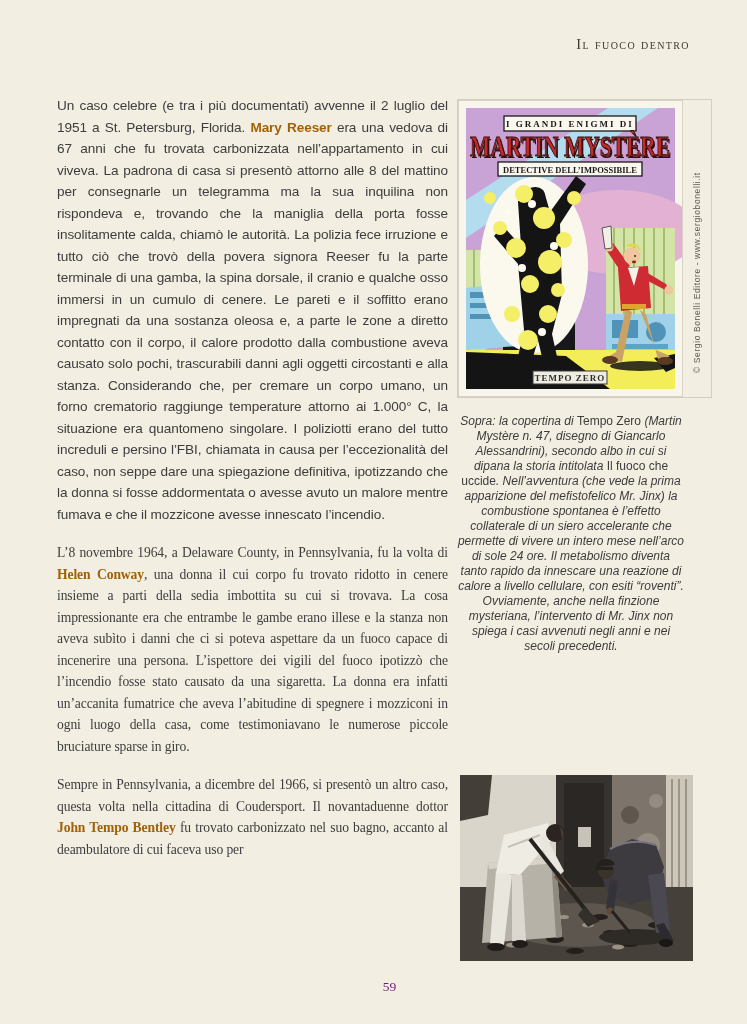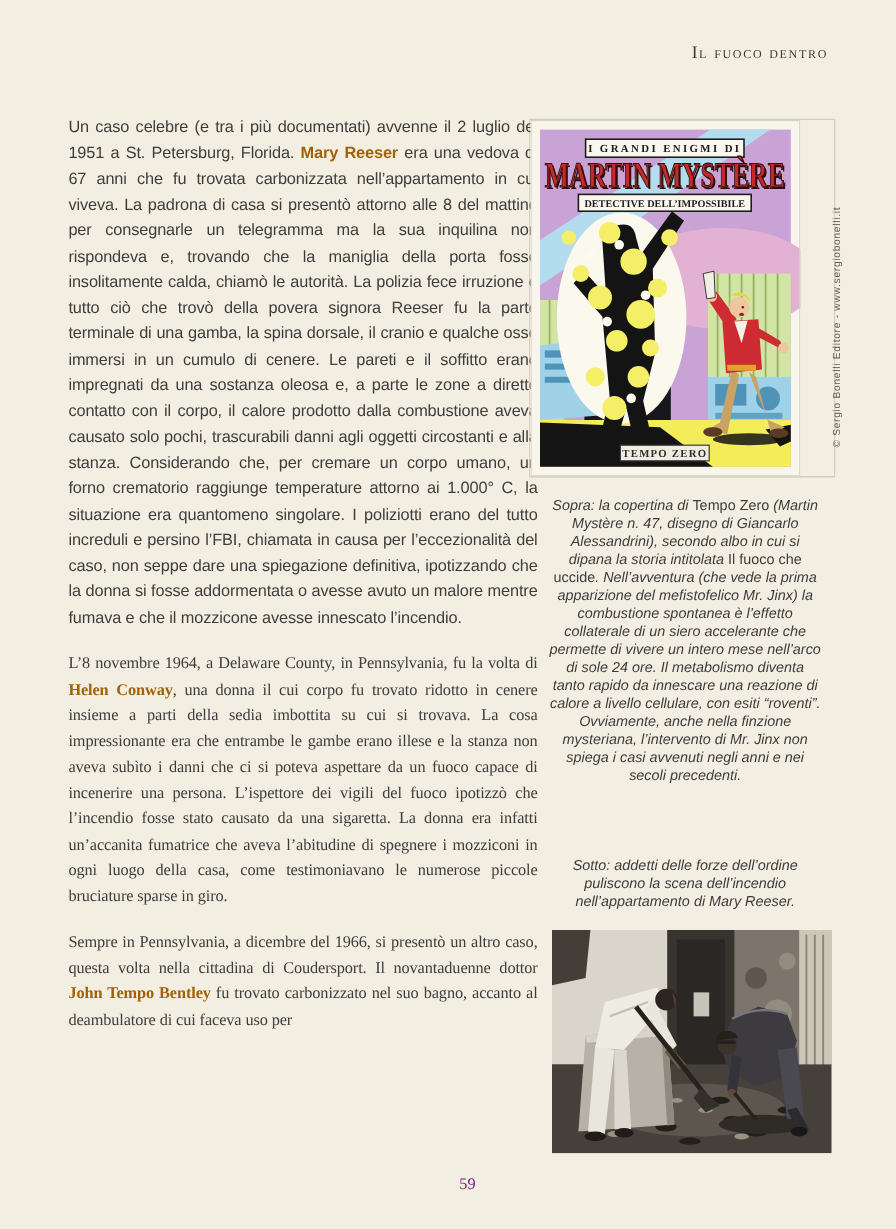--- a/index.html
+++ b/index.html
@@ -11,21 +11,21 @@
   .bodycol{position:absolute;left:57px;top:95px;width:391px;
         font-size:13.6px;line-height:21.5px;text-align:justify;letter-spacing:-0.1px;}
   .bodycol p{margin:0;}
   .bodycol p.gap{margin-top:17px;font-family:Liberation Serif, serif;}
   .bodycol b{color:#a16207;}
   .caption{position:absolute;left:457px;width:228px;text-align:center;
         font-style:italic;font-size:12px;line-height:15px;color:#3c3c3c;}
   .cap-cover{top:414px;}
   .cap-photo{top:714px;}
   .caption .roman{font-style:normal;}
-  .coverwrap{position:absolute;left:442px;top:100px;width:253px;height:297px;
+  .coverwrap{position:absolute;left:458px;top:100px;width:253px;height:297px;
         box-shadow:0 0 0 1px rgba(120,110,90,.25);}
   .credit{position:absolute;left:690px;top:100px;width:16px;height:297px;}
   .credit span{position:absolute;bottom:24px;left:12px;transform-origin:0 100%;
         transform:rotate(-90deg);white-space:nowrap;font-size:8.5px;
         letter-spacing:.6px;color:#5f5a50;}
   .photowrap{position:absolute;left:460px;top:775px;width:233px;height:186px;}
   .pagenum{position:absolute;top:979px;left:16px;width:747px;text-align:center;
         font-family:"Liberation Serif",serif;font-size:13.5px;color:#701a75;}
   svg{display:block;}
 </style>
@@ -140,21 +140,20 @@
       <rect x="0.5" y="0.5" width="224" height="296" fill="none" stroke="#d8d2c4"></rect>
     </svg>
   </div>
 
   <div class="credit">
     <span>© Sergio Bonelli Editore - www.sergiobonelli.it</span>
   </div>
 
   <div class="caption cap-cover"><span>Sopra: la copertina di </span><span class="roman">Tempo Zero</span><span> (Martin Mystère n. 47, disegno di Giancarlo Alessandrini), secondo albo in cui si dipana la storia intitolata </span><span class="roman">Il fuoco che uccide</span><span>. Nell’avventura (che vede la prima apparizione del mefistofelico Mr. Jinx) la combustione spontanea è l’effetto collaterale di un siero accelerante che permette di vivere un intero mese nell’arco di sole 24 ore. Il metabolismo diventa tanto rapido da innescare una reazione di calore a livello cellulare, con esiti “roventi”. Ovviamente, anche nella finzione mysteriana, l’intervento di Mr. Jinx non spiega i casi avvenuti negli anni e nei secoli precedenti.</span></div>
 
-  <div class="caption cap-photo"><span>Sotto: addetti delle forze dell’ordine puliscono la scena dell’incendio nell’appartamento di Mary Reeser.</span></div>
 
   <div class="photowrap">
     <svg width="233" height="186" viewBox="0 0 233 186">
       <rect width="233" height="186" fill="#8a837a"></rect>
       <rect x="0" y="0" width="100" height="112" fill="#d9d5ca"></rect>
       <polygon points="0,0 32,0 28,40 0,46" fill="#433e38"></polygon>
       <rect x="96" y="0" width="58" height="128" fill="#37332f"></rect>
       <rect x="104" y="8" width="40" height="112" fill="#2a2724"></rect>
       <rect x="118" y="52" width="13" height="20" fill="#c8c3b8"></rect>
       <rect x="152" y="0" width="56" height="122" fill="#7d756c"></rect>

